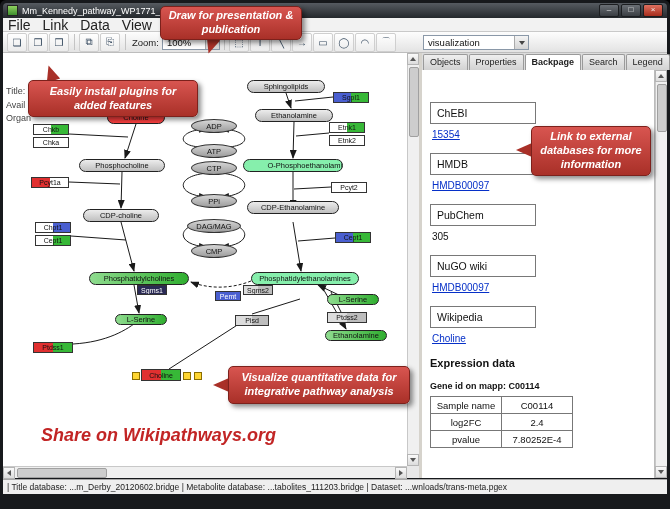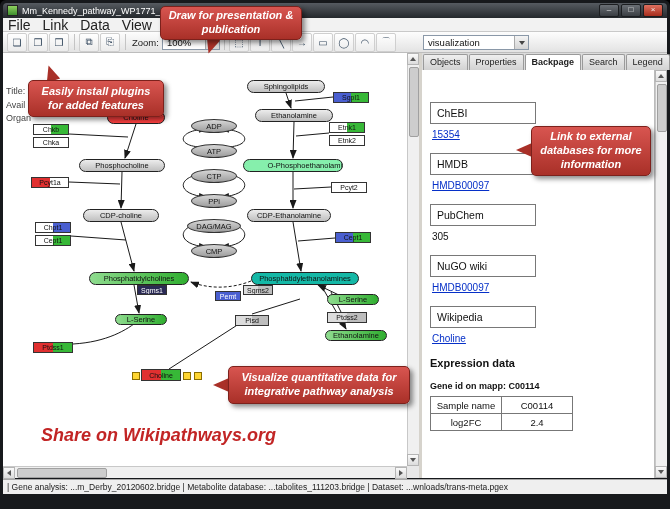--- a/index.html
+++ b/index.html
@@ -41,21 +41,21 @@
   .sidelabel{position:absolute;font-size:9px;color:#444;left:3px;margin-top:16px;}
   .node{position:absolute;border:1px solid #333;box-sizing:border-box;display:flex;align-items:center;justify-content:center;
     font-size:7.5px;color:#111;white-space:nowrap;overflow:hidden;z-index:10;}
   .met{border-radius:7px;border-color:#222;}
   .ell{border-radius:50%;background:linear-gradient(#d6d6d6,#9c9c9c);border-color:#333;}
   .gene{font-size:7px;background:#fff;}
   .c-gray{background:linear-gradient(#ececec,#bfbfbf);}
   .c-red{background:#ff4040;}
   .c-green{background:linear-gradient(90deg,#8fdc8f,#2fae2f);}
   .c-blue{background:#86efac;padding-left:32px;}
-  .c-lblue{background:#14b8a6;}
+  .c-lblue{background:#86efac;}
   .g-w{background:#fff;}
   .g-wg{background:linear-gradient(90deg,#fff 50%,#37b837 50%);}
   .g-wb{background:linear-gradient(90deg,#fff 50%,#4a5fd0 50%);}
   .g-rw{background:linear-gradient(90deg,#e03030 50%,#fff 50%);}
   .g-rg{background:linear-gradient(90deg,#e03030 50%,#37b837 50%);}
   .g-bg{background:linear-gradient(90deg,#4a5fd0 50%,#37b837 50%);}
   .g-gray{background:linear-gradient(90deg,#dcdcdc 50%,#bdbdbd 50%);}
   .g-navy{background:#2a2a55;color:#fff;}
   .g-blue{background:#4a5fd0;color:#fff;}
   .handle{position:absolute;width:6px;height:6px;background:#ffd633;border:1px solid #8a6d00;z-index:12;}
@@ -209,26 +209,26 @@
       <div class="node met c-gray" style="left:252px;top:56px;width:78px;height:13px">Ethanolamine</div>
       <div class="node met c-red" style="left:104px;top:58px;width:58px;height:13px">Choline</div>
       <div class="node gene g-wg" style="left:30px;top:71px;width:36px;height:11px">Chkb</div>
       <div class="node gene g-w" style="left:30px;top:84px;width:36px;height:11px">Chka</div>
       <div class="node ell" style="left:188px;top:66px;width:46px;height:14px">ADP</div>
       <div class="node ell" style="left:188px;top:91px;width:46px;height:14px">ATP</div>
       <div class="node gene g-wg" style="left:326px;top:69px;width:36px;height:11px">Etnk1</div>
       <div class="node gene g-w" style="left:326px;top:82px;width:36px;height:11px">Etnk2</div>
       <div class="node met c-gray" style="left:76px;top:106px;width:86px;height:13px">Phosphocholine</div>
       <div class="node met c-blue" style="left:240px;top:106px;width:100px;height:13px">O-Phosphoethanolamine</div>
-      <div class="node ell" style="left:188px;top:116px;width:46px;height:14px">CTP</div>
+      <div class="node ell" style="left:188px;top:108px;width:46px;height:14px">CTP</div>
       <div class="node ell" style="left:188px;top:141px;width:46px;height:14px">PPi</div>
       <div class="node gene g-rw" style="left:28px;top:124px;width:38px;height:11px">Pcyt1a</div>
       <div class="node gene g-w" style="left:328px;top:129px;width:36px;height:11px">Pcyt2</div>
       <div class="node met c-gray" style="left:80px;top:156px;width:76px;height:13px">CDP-choline</div>
-      <div class="node met c-gray" style="left:244px;top:156px;width:84px;height:13px">CDP-Ethanolamine</div>
+      <div class="node met c-gray" style="left:244px;top:148px;width:92px;height:13px">CDP-Ethanolamine</div>
       <div class="node ell" style="left:184px;top:166px;width:54px;height:14px">DAG/MAG</div>
       <div class="node ell" style="left:188px;top:191px;width:46px;height:14px">CMP</div>
       <div class="node gene g-wb" style="left:32px;top:169px;width:36px;height:11px">Chpt1</div>
       <div class="node gene g-wg" style="left:32px;top:182px;width:36px;height:11px">Cept1</div>
       <div class="node gene g-bg" style="left:332px;top:179px;width:36px;height:11px">Cept1</div>
       <div class="node met c-green" style="left:86px;top:219px;width:100px;height:13px">Phosphatidylcholines</div>
       <div class="node met c-lblue" style="left:248px;top:219px;width:108px;height:13px">Phosphatidylethanolamines</div>
       <div class="node gene g-navy" style="left:134px;top:232px;width:30px;height:10px">Sgms1</div>
       <div class="node gene g-blue" style="left:212px;top:238px;width:26px;height:10px">Pemt</div>
       <div class="node gene g-gray" style="left:240px;top:232px;width:30px;height:10px">Sgms2</div>
@@ -304,41 +304,45 @@
       <table class="exp-table">
         <tbody>
             <tr>
           <td>Sample name</td>
           <td>C00114</td>
         </tr>
         <tr>
           <td>log2FC</td>
           <td>2.4</td>
         </tr>
+        <tr>
+          <td>pvalue</td>
+          <td>7.80252E-4</td>
+        </tr>
 
       </tbody>
         </table>
     </div>
     <div class="pscroll">
       <span class="sbtn" style="top:0;right:0">
           <span class="tu"></span>
         </span>
       <span class="thumbv" style="top:14px;height:48px"></span>
       <span class="sbtn" style="bottom:0;right:0">
           <span class="td"></span>
         </span>
     </div>
   </div>
 
-  <div class="statusbar">| Gene analysis: ...m_Derby_20120602.bridge  | Metabolite database: ...tabolites_111203.bridge  | Dataset: ...wnloads/trans-meta.pgex</div>
+  <div class="statusbar">| Title database: ...m_Derby_20120602.bridge  | Metabolite database: ...tabolites_111203.bridge  | Dataset: ...wnloads/trans-meta.pgex</div>
 
   <div class="callout" style="left:160px;top:6px;width:142px;height:34px">Draw for presentation &amp; publication</div>
   <span class="arr arr-down" style="left:204px;top:38px;transform:rotate(18deg)"></span>
 
-  <div class="callout" style="left:28px;top:80px;width:136px;height:37px">Easily install plugins for added features</div>
+  <div class="callout" style="left:28px;top:80px;width:170px;height:37px">Easily install plugins for added features</div>
   <span class="arr arr-up" style="left:44px;top:65px;transform:rotate(-18deg)"></span>
 
   <div class="callout" style="left:531px;top:126px;width:120px;height:50px">Link to external databases for more information</div>
   <span class="arr arr-left" style="left:516px;top:143px"></span>
 
   <div class="callout" style="left:228px;top:366px;width:182px;height:38px">Visualize quantitative data for integrative pathway analysis</div>
   <span class="arr arr-left" style="left:213px;top:378px"></span>
 
 </div>
 

